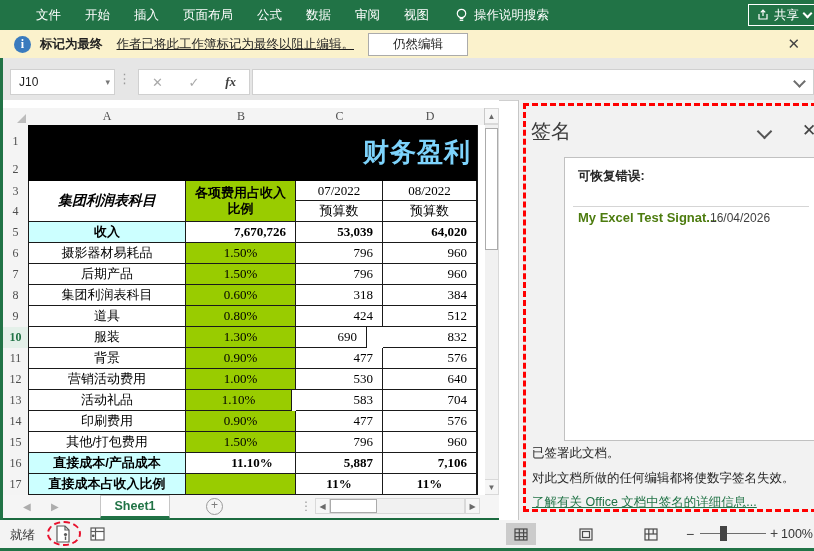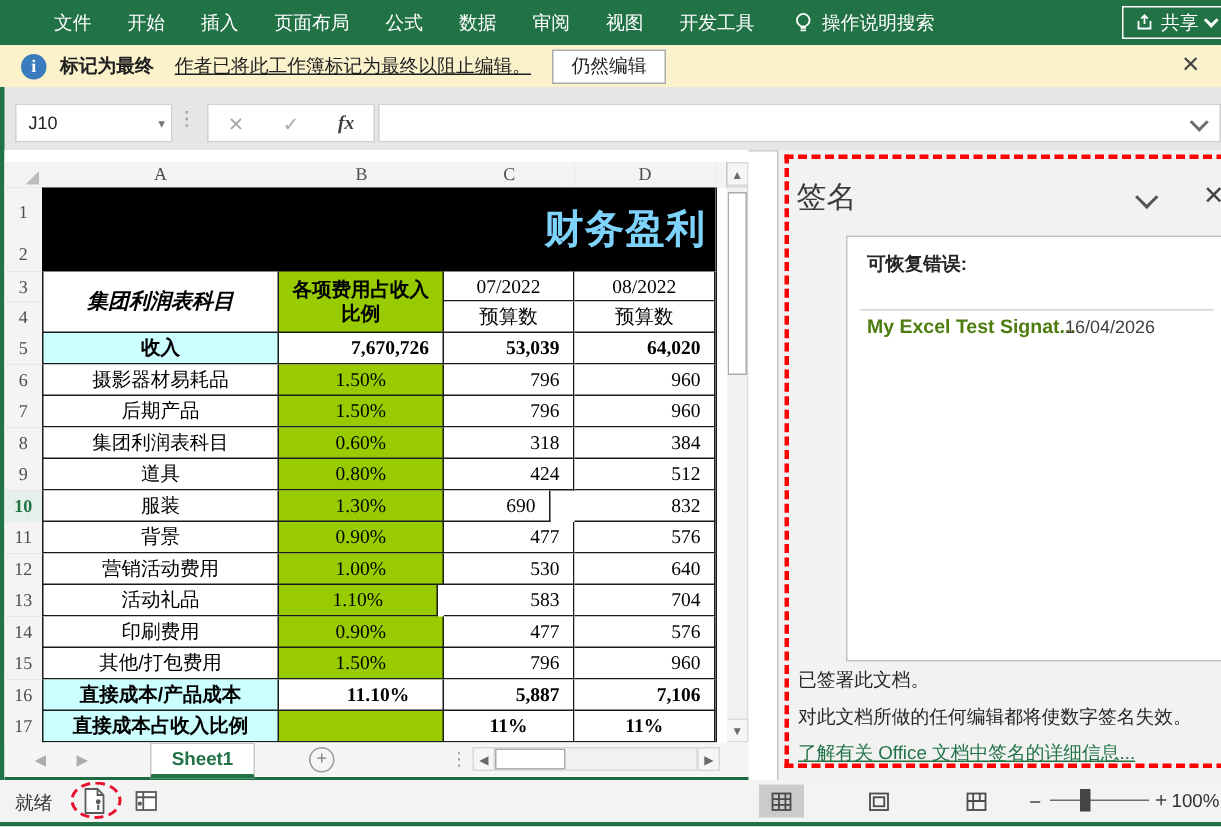--- a/index.html
+++ b/index.html
@@ -15,21 +15,21 @@
              font-size:12.5px;display:flex;align-items:center;gap:5px;padding:0 8px;}
 
   
   #msgbar{left:0;top:30px;width:814px;height:28px;background:#FBF2CC;border-bottom:1px solid #D8CC9C;
           display:flex;align-items:center;font-size:12.5px;color:#1f1f1f;}
   #info-ic{width:17px;height:17px;border-radius:50%;background:#3A7BBE;color:#fff;margin:0 9px 0 14px;
            display:flex;align-items:center;justify-content:center;font-family:"Liberation Serif",serif;
            font-weight:bold;font-size:12px;}
   #msg-title{font-weight:bold;margin-right:14px;}
   #msg-text{text-decoration:underline;margin-right:14px;}
-  #edit-anyway{background:#fff;border:1px solid #ABABAB;height:21px;padding:0 12px;font-size:12.5px;
+  #edit-anyway{background:#fff;border:1px solid #ABABAB;height:21px;padding:0 24px;font-size:12.5px;
                display:flex;align-items:center;color:#1f1f1f;font-family:Liberation Serif, serif;}
   #msg-close{position:absolute;right:14px;top:36px;color:#444;font-size:15px;line-height:15px;}
 
   
   #fbar{left:0;top:58px;width:814px;height:42px;background:#E6E6E6;border-bottom:1px solid #CFCFCF;}
   #namebox{left:10px;top:11px;width:95px;height:24px;background:#fff;border:1px solid #D0D0D0;
            font-size:12px;color:#222;display:flex;align-items:center;padding-left:8px;}
   #namebox .dd{position:absolute;right:4px;color:#777;font-size:9px;}
   #fbar-dots{left:118px;top:13px;color:#9a9a9a;font-size:13px;}
   #fxgroup{left:138px;top:11px;width:110px;height:24px;background:#fff;border:1px solid #D0D0D0;
@@ -117,21 +117,20 @@
 <div id="ribbon" class="abs">
   <div id="ribbon-tabs" style="display:flex;padding-left:4px;">
       <div class="rtab">文件</div>
       <div class="rtab">开始</div>
       <div class="rtab">插入</div>
       <div class="rtab">页面布局</div>
       <div class="rtab">公式</div>
       <div class="rtab">数据</div>
       <div class="rtab">审阅</div>
       <div class="rtab">视图</div>
-      <div class="rtab">开发工具</div>
     </div>
   <div id="tellme">
     <svg width="13" height="15" viewBox="0 0 13 15">
       <circle cx="6.5" cy="5.5" r="4.2" fill="none" stroke="#fff" stroke-width="1.2"></circle>
       <line x1="4.7" y1="10.5" x2="8.3" y2="10.5" stroke="#fff" stroke-width="1.2"></line>
       <line x1="4.7" y1="12.3" x2="8.3" y2="12.3" stroke="#fff" stroke-width="1.2"></line>
     </svg>
     <span>操作说明搜索</span>
   </div>
   <div id="share-btn">

